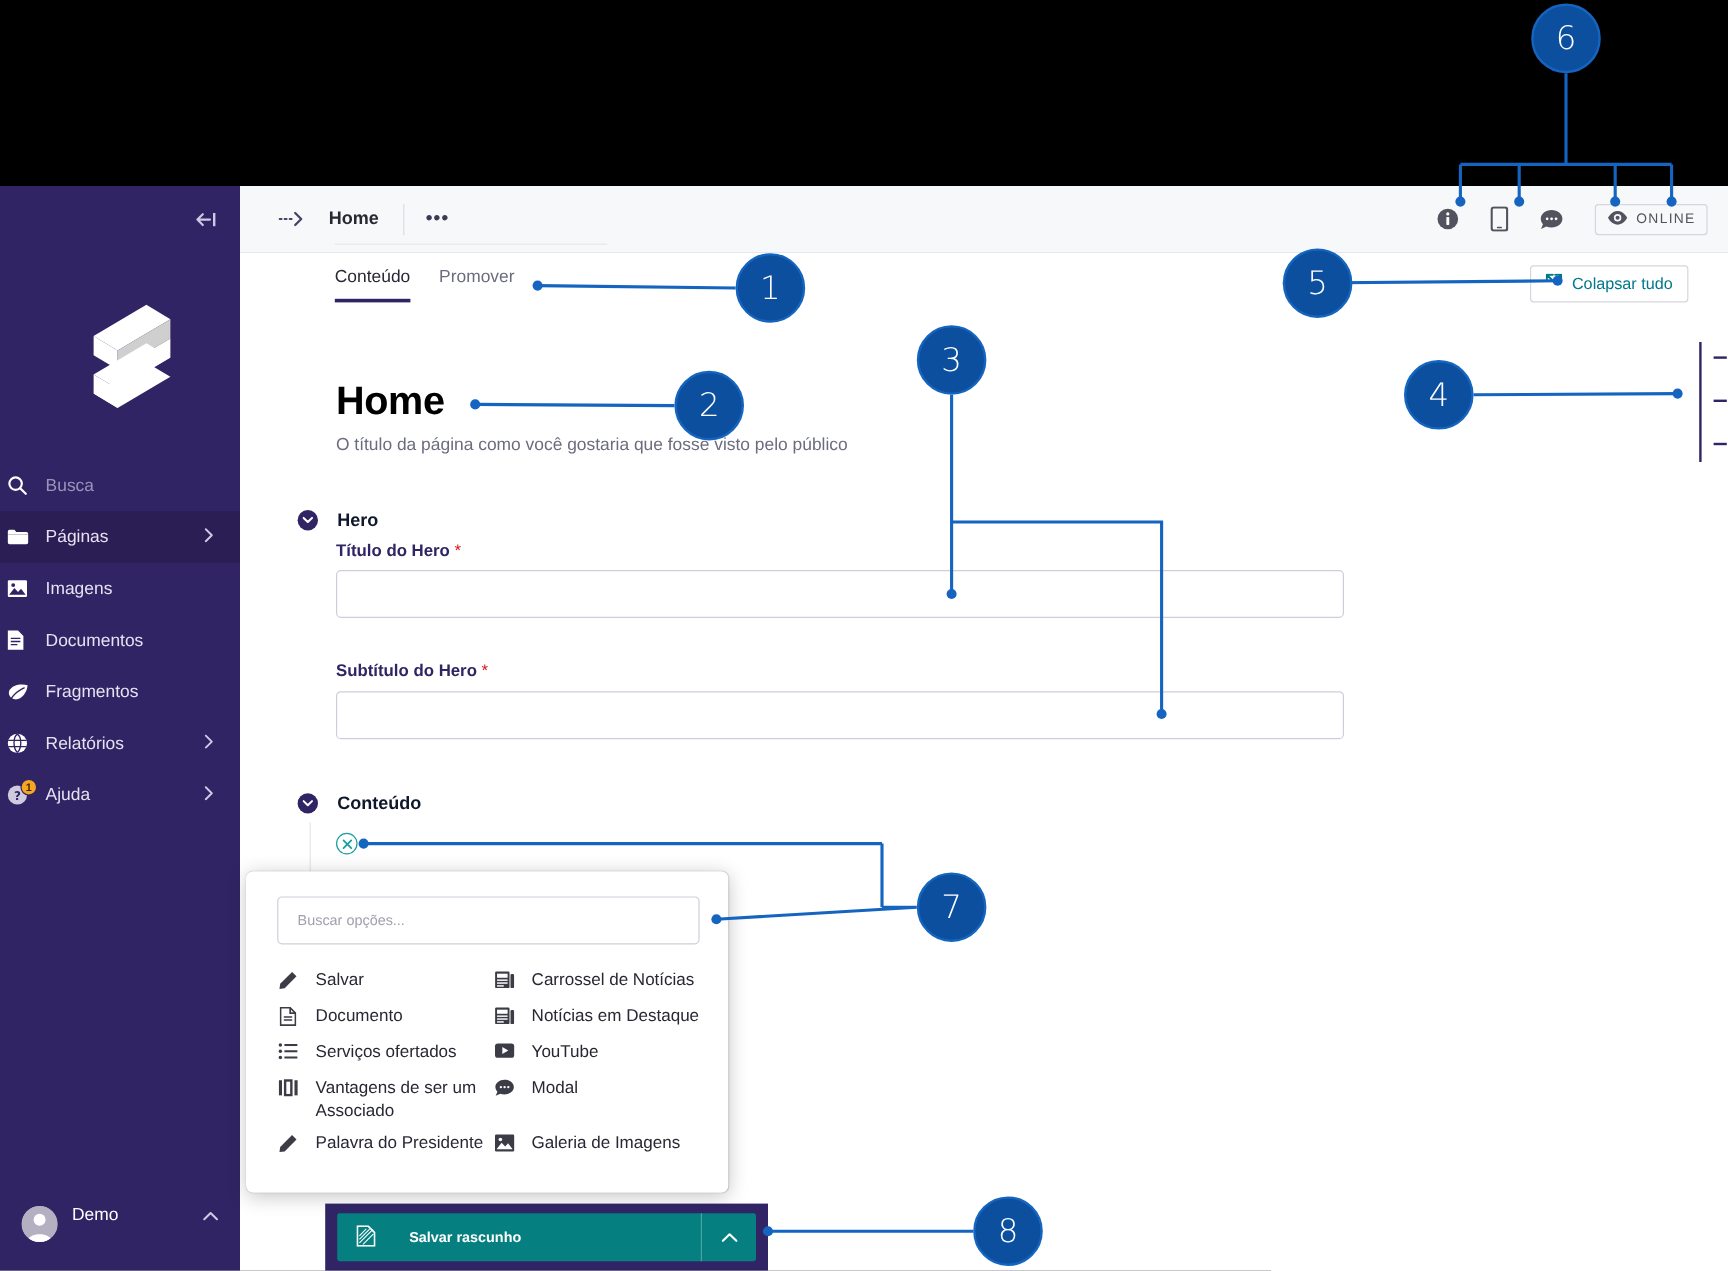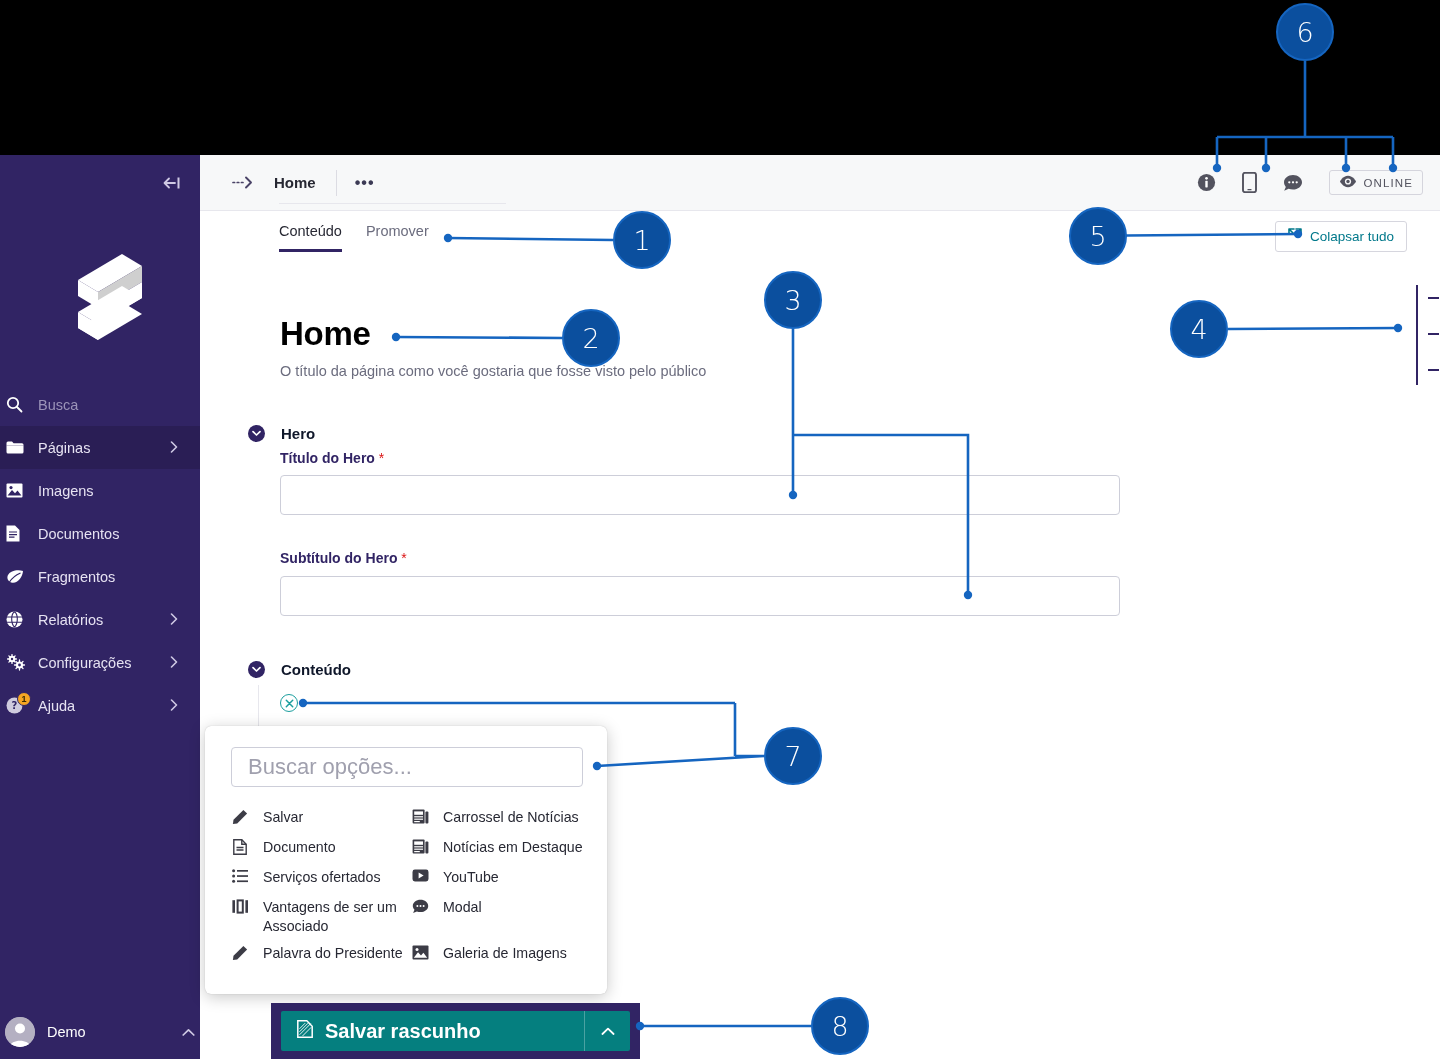--- a/index.html
+++ b/index.html
@@ -65,22 +65,22 @@
     position: absolute; left: 11px; top: -5px;
     width: 14px; height: 14px; border-radius: 50%;
     background: #f5a623; color: #3a2a00;
     font-size: 9px; font-weight: bold;
     display: flex; align-items: center; justify-content: center;
     border: 1.5px solid #312464;
   }
   .user-row {
     position: absolute; left: 0; bottom: 0;
     width: 200px; height: 54px;
-    display: flex; align-items: center;
-    padding: 0 5px;
+    display: flex; align-items: flex-start;
+    padding: 0 18px;
     cursor: pointer;
   }
   .avatar {
     width: 30px; height: 30px; border-radius: 50%;
     background: #b4b0c2;
     display: flex; align-items: flex-end; justify-content: center;
     overflow: hidden; flex: 0 0 30px;
   }
   .user-name { margin-left: 12px; font-size: 14.5px; color: #ffffff; }
   .user-chev { margin-left: auto; color: #cfc9e4; }
@@ -211,21 +211,21 @@
     box-shadow: 0 3px 16px rgba(0,0,0,0.22), 0 0 1px rgba(0,0,0,0.25);
     z-index: 40;
   }
   .pop-search {
     position: absolute; left: 26px; top: 21px;
     width: 352px; height: 40px;
     border: 1px solid #cdced9; border-radius: 4px;
     background: #ffffff;
     display: flex; align-items: center; padding: 0 16px;
   }
-  .pop-search span { font-size: 22px; color: #a0a0ae; }
+  .pop-search span { font-size: 12px; color: #a0a0ae; }
   .pop-grid {
     position: absolute; left: 26px; top: 78px;
     width: 356px;
     display: grid; grid-template-columns: 180px 176px;
     column-gap: 0; row-gap: 0;
   }
   .pop-item {
     display: flex; align-items: flex-start; gap: 14px;
     min-height: 30px; padding: 4px 0; cursor: pointer;
   }
@@ -246,22 +246,22 @@
     padding: 8px 10px;
     z-index: 45;
   }
   .save-btn {
     width: 349px; height: 40px;
     background: #057f7f; border-radius: 2px;
     display: flex; align-items: center;
     color: #ffffff; cursor: pointer;
   }
   .save-main {
-    flex: 1; display: flex; align-items: center; gap: 12px;
-    padding-left: 16px; font-size: 20px; font-weight: bold;
+    flex: 1; display: flex; align-items: center; gap: 28px;
+    padding-left: 16px; font-size: 12px; font-weight: bold;
   }
   .save-split {
     width: 46px; height: 40px;
     border-left: 1px solid rgba(255,255,255,0.28);
     display: flex; align-items: center; justify-content: center;
     cursor: pointer;
   }
 
   
   .callout {
@@ -375,38 +375,20 @@
               </svg>
           </span>
           <span class="ni-label">Relatórios</span>
           <span class="ni-chev">
             <svg width="8" height="12" viewBox="0 0 8 12">
                 <path d="M1.5 1 L6.5 6 L1.5 11" stroke="#cfc9e4" stroke-width="1.6" fill="none" stroke-linecap="round" stroke-linejoin="round"></path>
               </svg>
           </span>
         </div>
 
-        <div class="nav-item">
-          <span class="ni-icon">
-            <svg width="20" height="17" viewBox="0 0 20 17">
-              <circle cx="6" cy="5" r="3.2" fill="#fff"></circle>
-                <circle cx="6" cy="5" r="1.2" fill="#312464"></circle>
-              <path d="M6 0.6 v1.4 M6 8 v1.4 M1.6 5 h1.4 M9 5 h1.4 M2.9 1.9 l1 1 M8.1 7.1 l1 1 M9.1 1.9 l-1 1 M3.9 7.1 l-1 1" stroke="#fff" stroke-width="1.3" stroke-linecap="round"></path>
-              <circle cx="13.5" cy="11" r="3.6" fill="#fff"></circle>
-                <circle cx="13.5" cy="11" r="1.4" fill="#312464"></circle>
-              <path d="M13.5 6 v1.6 M13.5 14.4 v1.6 M8.5 11 h1.6 M16.9 11 h1.6 M10 7.5 l1.1 1.1 M15.9 13.4 l1.1 1.1 M17 7.5 l-1.1 1.1 M11.1 13.4 l-1.1 1.1" stroke="#fff" stroke-width="1.3" stroke-linecap="round"></path>
-            </svg>
-          </span>
-          <span class="ni-label">Configurações</span>
-          <span class="ni-chev">
-            <svg width="8" height="12" viewBox="0 0 8 12">
-                <path d="M1.5 1 L6.5 6 L1.5 11" stroke="#cfc9e4" stroke-width="1.6" fill="none" stroke-linecap="round" stroke-linejoin="round"></path>
-              </svg>
-          </span>
-        </div>
 
         <div class="nav-item">
           <span class="ni-icon">
             <svg width="17" height="17" viewBox="0 0 17 17">
                 <circle cx="8.5" cy="8.5" r="8" fill="#cfcbde"></circle>
                 <text x="8.5" y="12.4" font-size="10" font-weight="bold" fill="#312464" text-anchor="middle" font-family="DejaVu Sans">?</text>
               </svg>
             <span class="badge">1</span>
           </span>
           <span class="ni-label">Ajuda</span>

